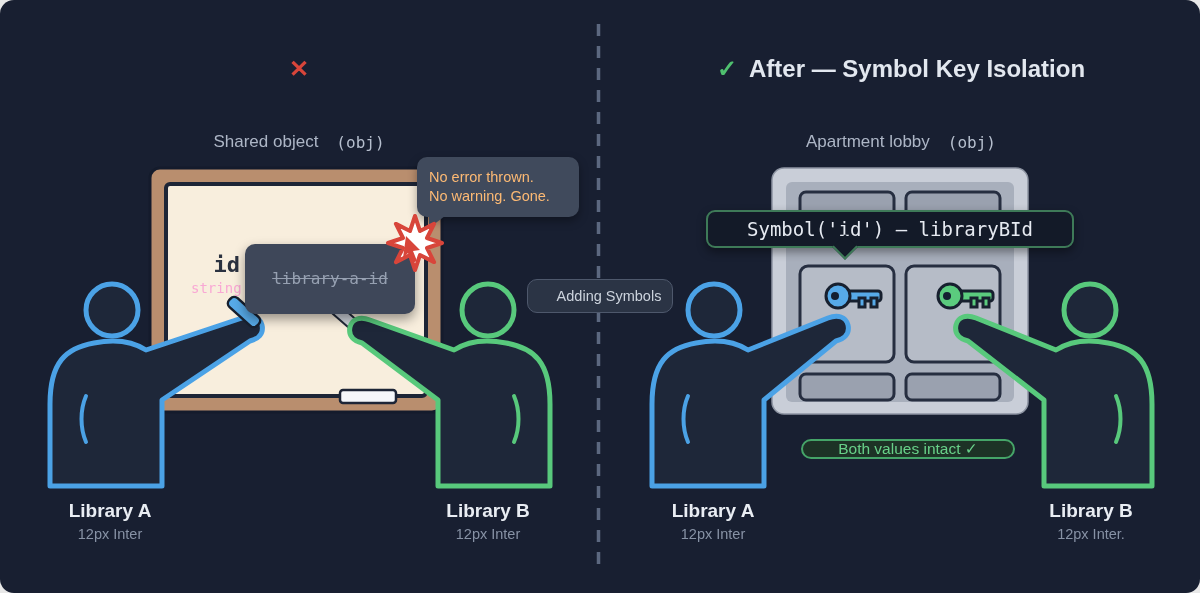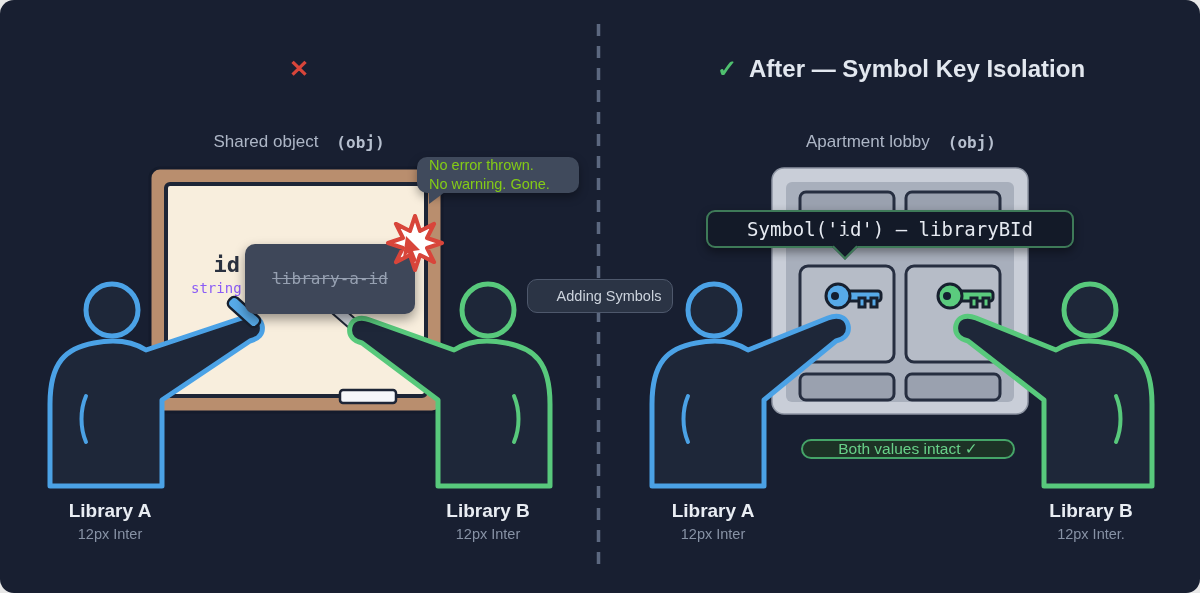--- a/index.html
+++ b/index.html
@@ -17,40 +17,40 @@
   .title{display:flex;align-items:center;justify-content:center;gap:12px;
          width:598px;top:50px;height:38px;font-size:24px;font-weight:700;color:#e2e7ef;}
   .title .badge-ic{font-size:24px;font-weight:700;}
   .left-title{left:0;}
   .right-title{left:602px;}
   .x-ic{color:#d8453a;}
   .check-ic{color:#4fc06f;}
 
   .subtitle{width:598px;top:129px;height:26px;display:flex;align-items:center;justify-content:center;
             font-size:17px;color:#adb6c6;}
-  .subtitle .mono{margin-left:18px;font-size:16px;color:#b6bfce;font-weight:bold;}
+  .subtitle .mono{margin-left:18px;font-size:16px;color:#b6bfce;}
   .left-sub{left:0;}
   .right-sub{left:602px;}
 
   
   .board-key{left:168px;top:252px;width:72px;text-align:right;}
   .bk-name{font-size:22px;font-weight:700;color:#2b3240;line-height:26px;}
-  .bk-type{font-size:14px;color:#8b5cf6;line-height:20px;padding-left:23px;}
+  .bk-type{font-size:14px;color:#f9a8d4;line-height:20px;padding-left:23px;}
 
   
   .codebox{left:245px;top:244px;width:170px;height:70px;background:#3e4759;border-radius:10px;
            box-shadow:0 5px 12px rgba(0,0,0,.4);display:flex;flex-direction:row;
            align-items:center;justify-content:center;z-index:3;}
   .codebox .old{font-size:16px;color:#96a0b1;text-decoration:line-through;line-height:22px;}
   .codebox .new{font-size:19px;color:#f1f4f8;line-height:26px;}
 
   
-  .tooltip{left:417px;top:157px;width:162px;height:36px;background:#404a5c;border-radius:10px;
+  .tooltip{left:417px;top:157px;width:162px;height:60px;background:#404a5c;border-radius:10px;
            box-shadow:0 4px 10px rgba(0,0,0,.35);display:flex;flex-direction:column;justify-content:center;
-           padding-left:12px;box-sizing:border-box;font-size:14.5px;color:#84cc16;line-height:19px;z-index:3;}
+           padding-left:12px;box-sizing:border-box;font-size:14.5px;color:#fdba74;line-height:19px;z-index:3;}
   .tooltip::after{content:"";position:absolute;left:12px;bottom:-11px;width:0;height:0;
            border-top:12px solid #404a5c;border-right:16px solid transparent;}
 
   
   .pill{left:527px;top:279px;width:146px;height:34px;background:#2b3445;border:1.5px solid #4e586c;
         border-radius:10px;display:flex;align-items:center;justify-content:center;
         font-size:14.5px;color:#ccd3dd;box-sizing:border-box;padding-left:18px;}
 
   
   .symbolbox{left:706px;top:210px;width:368px;height:38px;background:#131a28;border:2px solid #3e7a58;

